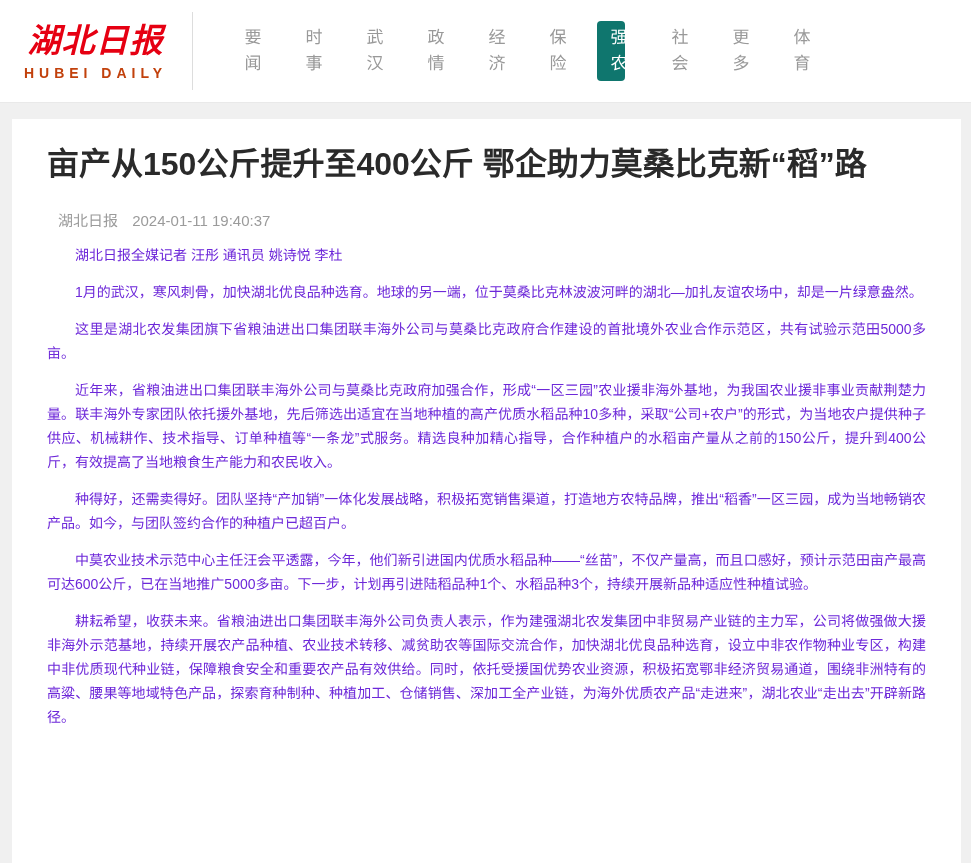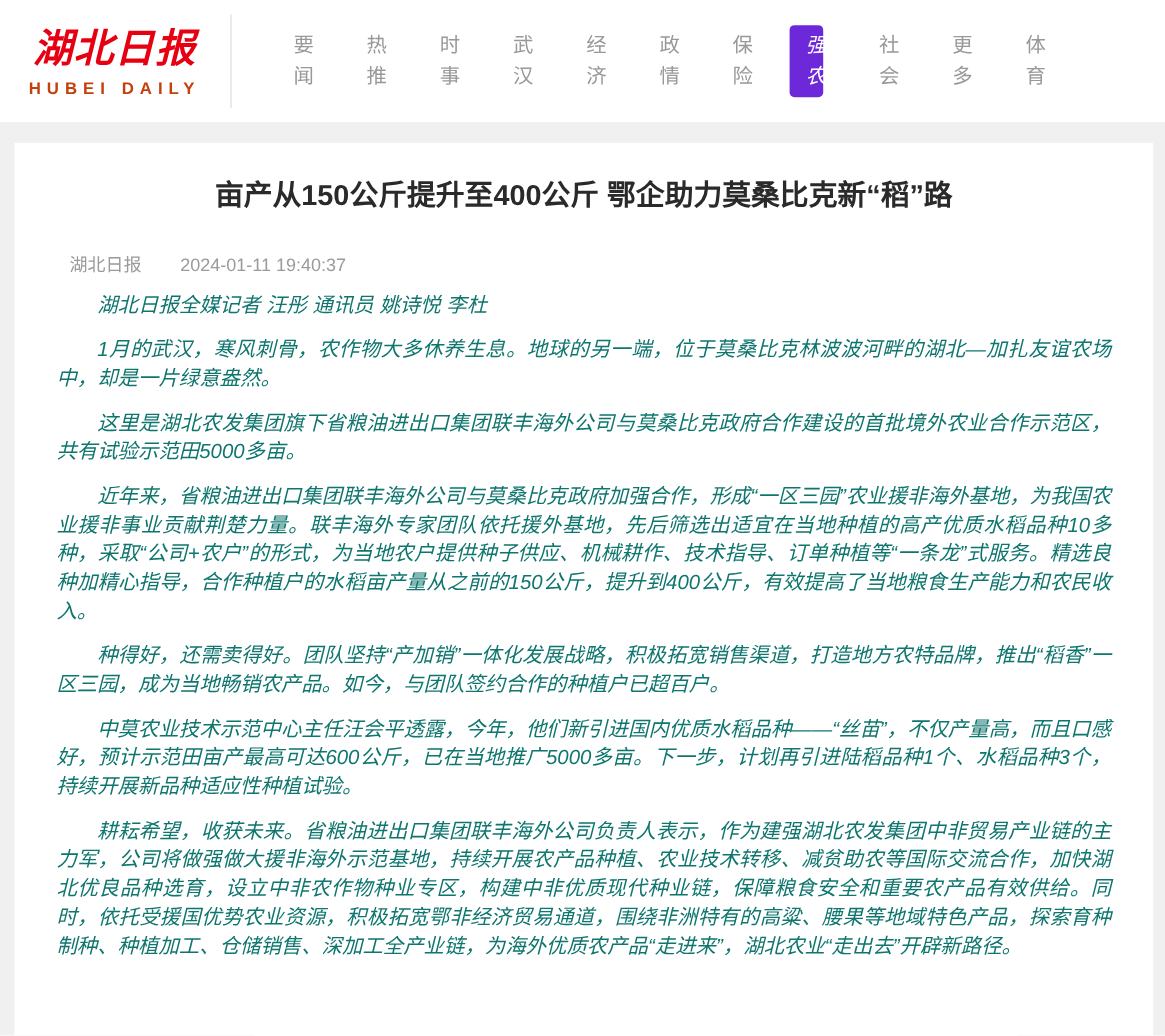--- a/index.html
+++ b/index.html
@@ -37,76 +37,71 @@
     width:61px; display:flex; justify-content:center; align-items:center;
     cursor:pointer; text-decoration:none;
   }
   .nav-label {
     display:block; width:1.15em; word-break:break-all;
     font-size:17px; line-height:26px; color:#999;
     text-align:center; padding:4px 14px;
     border-radius:4px;
   }
   .nav-item.active .nav-label {
-    background:#6d28d9; color:#fff;font-style:italic;
+    background:#0f766e; color:#fff;
   }
 
   
   .card {
     background:#fff;
     margin:16px 10px 0 12px;
     padding:16px 35px 30px 35px;
     min-height:760px;
   }
   .title {
-    text-align:center;
-    font-size:24px; line-height:30px; font-weight:bold;
+    font-size:32px; line-height:30px; font-weight:bold;
     color:#2a2a2a;
     margin:14px 0 0 0;
   }
   .byline {
     margin-top:30px; padding-left:11px;
     font-size:15px; color:#9b9b9b;
   }
-  .byline .timestamp { margin-left:28px; }
+  .byline .timestamp { margin-left:10px; }
   .article-body { margin-top:13px; }
   .para {
-    font-size:17px; line-height:24px; color:#0f766e;
+    font-size:14px; line-height:24px; color:#6d28d9;
     text-indent:2em; margin:13px 0;
     text-align:justify;
-    font-style:italic;
   }
 </style>
 </head>
 <body>
 
 <header class="header">
   <div class="logo">
     <div class="logo-cn">湖北日报</div>
     <div class="logo-en">HUBEI DAILY</div>
   </div>
   <div class="header-divider"></div>
   <nav class="nav">
     <a class="nav-item">
         <span class="nav-label">要闻</span>
       </a>
     <a class="nav-item">
-        <span class="nav-label">热推</span>
-      </a>
-    <a class="nav-item">
         <span class="nav-label">时事</span>
       </a>
     <a class="nav-item">
         <span class="nav-label">武汉</span>
       </a>
     <a class="nav-item">
-        <span class="nav-label">经济</span>
+        <span class="nav-label">政情</span>
       </a>
     <a class="nav-item">
-        <span class="nav-label">政情</span>
+        <span class="nav-label">经济</span>
       </a>
     <a class="nav-item">
         <span class="nav-label">保险</span>
       </a>
     <a class="nav-item active">
         <span class="nav-label">强农</span>
       </a>
     <a class="nav-item">
         <span class="nav-label">社会</span>
       </a>
@@ -120,21 +115,21 @@
 </header>
 
 <main class="card">
   <h1 class="title">亩产从150公斤提升至400公斤 鄂企助力莫桑比克新“稻”路</h1>
   <div class="byline">
     <span class="source">湖北日报</span>
     <span class="timestamp">2024-01-11 19:40:37</span>
   </div>
   <div class="article-body">
     <p class="para">湖北日报全媒记者 汪彤 通讯员 姚诗悦 李杜</p>
-    <p class="para">1月的武汉，寒风刺骨，农作物大多休养生息。地球的另一端，位于莫桑比克林波波河畔的湖北—加扎友谊农场中，却是一片绿意盎然。</p>
+    <p class="para">1月的武汉，寒风刺骨，加快湖北优良品种选育。地球的另一端，位于莫桑比克林波波河畔的湖北—加扎友谊农场中，却是一片绿意盎然。</p>
     <p class="para">这里是湖北农发集团旗下省粮油进出口集团联丰海外公司与莫桑比克政府合作建设的首批境外农业合作示范区，共有试验示范田5000多亩。</p>
     <p class="para">近年来，省粮油进出口集团联丰海外公司与莫桑比克政府加强合作，形成“一区三园”农业援非海外基地，为我国农业援非事业贡献荆楚力量。联丰海外专家团队依托援外基地，先后筛选出适宜在当地种植的高产优质水稻品种10多种，采取“公司+农户”的形式，为当地农户提供种子供应、机械耕作、技术指导、订单种植等“一条龙”式服务。精选良种加精心指导，合作种植户的水稻亩产量从之前的150公斤，提升到400公斤，有效提高了当地粮食生产能力和农民收入。</p>
     <p class="para">种得好，还需卖得好。团队坚持“产加销”一体化发展战略，积极拓宽销售渠道，打造地方农特品牌，推出“稻香”一区三园，成为当地畅销农产品。如今，与团队签约合作的种植户已超百户。</p>
     <p class="para">中莫农业技术示范中心主任汪会平透露，今年，他们新引进国内优质水稻品种——“丝苗”，不仅产量高，而且口感好，预计示范田亩产最高可达600公斤，已在当地推广5000多亩。下一步，计划再引进陆稻品种1个、水稻品种3个，持续开展新品种适应性种植试验。</p>
     <p class="para">耕耘希望，收获未来。省粮油进出口集团联丰海外公司负责人表示，作为建强湖北农发集团中非贸易产业链的主力军，公司将做强做大援非海外示范基地，持续开展农产品种植、农业技术转移、减贫助农等国际交流合作，加快湖北优良品种选育，设立中非农作物种业专区，构建中非优质现代种业链，保障粮食安全和重要农产品有效供给。同时，依托受援国优势农业资源，积极拓宽鄂非经济贸易通道，围绕非洲特有的高粱、腰果等地域特色产品，探索育种制种、种植加工、仓储销售、深加工全产业链，为海外优质农产品“走进来”，湖北农业“走出去”开辟新路径。</p>
   </div>
 
 </main>
 
 </body></html>

